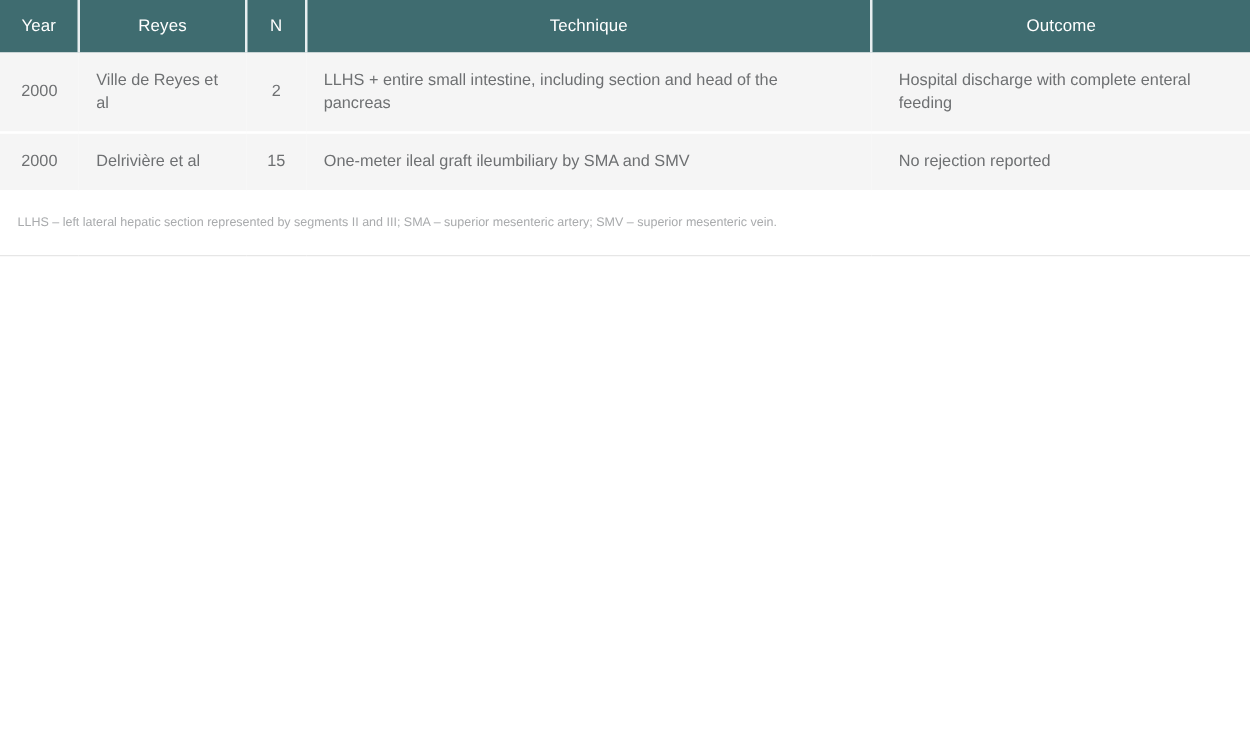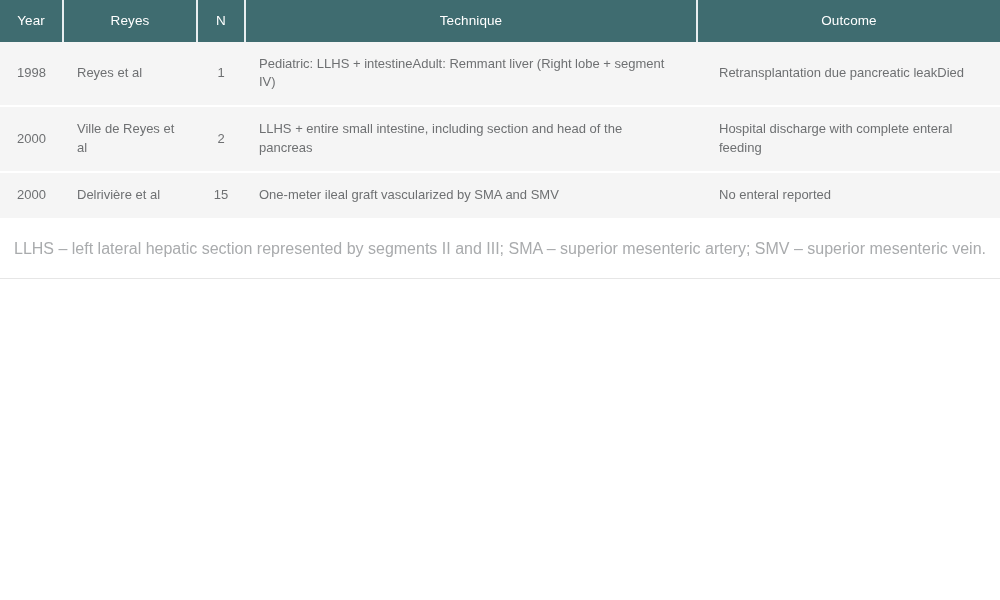--- a/index.html
+++ b/index.html
@@ -84,21 +84,21 @@
     padding-left: 22px;
     padding-right: 18px;
   }
 
   
   tfoot tr {
     background: #ffffff;
   }
   tfoot td {
     color: #a9abad;
-    font-size: 16px;
+    font-size: 10px;
     line-height: 1.4;
     padding: 18px 14px 18px 14px;
     border-bottom: 1px solid #e6e6e6;
     text-align: left;
   }
 
   
   col.w-year      { width: 63px;  }
   col.w-author    { width: 134px; }
   col.w-n         { width: 48px;  }
@@ -123,39 +123,32 @@
         <th>Year</th>
         <th>Reyes</th>
         <th>N</th>
         <th>Technique</th>
         <th>Outcome</th>
       </tr>
     </thead>
 
     <tbody>
       <tr>
-        <td class="c-year">1998</td>
-        <td class="c-author">Reyes et al</td>
-        <td class="c-n">1</td>
-        <td class="c-technique">Pediatric: LLHS + intestineAdult: Remmant liver (Right lobe + segment IV)</td>
-        <td class="c-outcome">Retransplantation due pancreatic leakDied</td>
-      </tr>
-      <tr>
         <td class="c-year">2000</td>
         <td class="c-author">Ville de Reyes et al</td>
         <td class="c-n">2</td>
         <td class="c-technique">LLHS + entire small intestine, including section and head of the pancreas</td>
         <td class="c-outcome">Hospital discharge with complete enteral feeding</td>
       </tr>
       <tr>
         <td class="c-year">2000</td>
         <td class="c-author">Delrivière et al</td>
         <td class="c-n">15</td>
-        <td class="c-technique">One-meter ileal graft vascularized by SMA and SMV</td>
-        <td class="c-outcome">No enteral reported</td>
+        <td class="c-technique">One-meter ileal graft ileumbiliary by SMA and SMV</td>
+        <td class="c-outcome">No rejection reported</td>
       </tr>
     </tbody>
 
     <tfoot>
       <tr>
         <td colspan="5">LLHS – left lateral hepatic section represented by segments II and III; SMA – superior mesenteric artery; SMV – superior mesenteric vein.</td>
       </tr>
     </tfoot>
   </table>
 </div>

